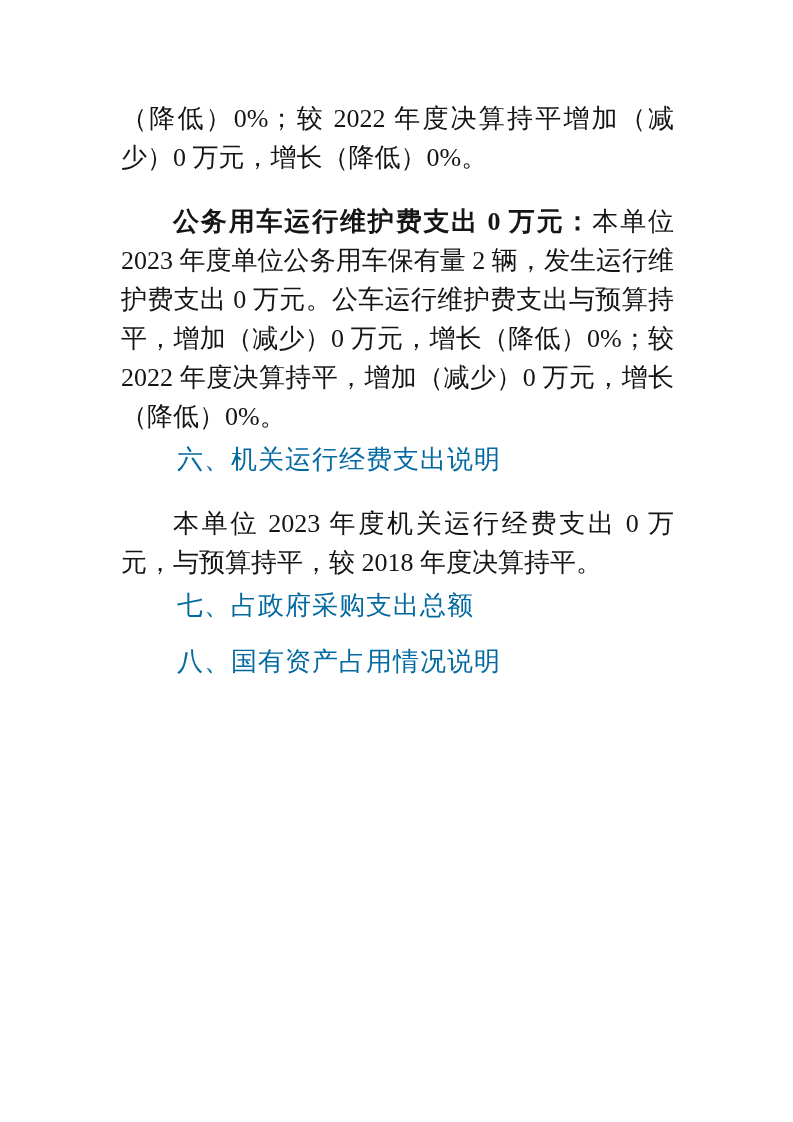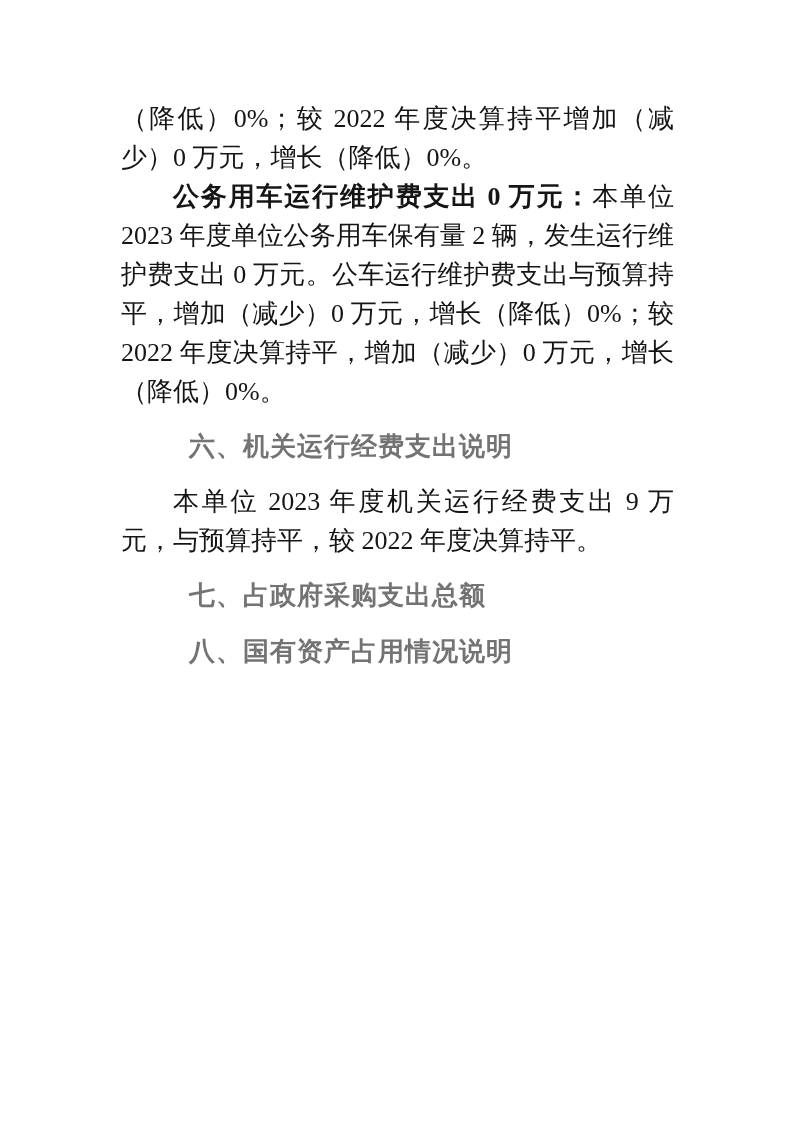--- a/index.html
+++ b/index.html
@@ -24,52 +24,53 @@
   }
   .body-text {
     margin: 0;
     font-size: 26px;
     line-height: 39px;
     text-align: justify;
     text-justify: inter-ideograph;
   }
   .indent {
     text-indent: 2em;
+    margin-top: 25px;
   }
   .lead {
     font-weight: bold;
   }
   .section-heading {
-    margin: 16px;
+    margin: 4px;
     font-size: 26px;
     line-height: 39px;
     font-family: "Liberation Sans", "DejaVu Sans", sans-serif;
-    font-weight: bold;
+    font-weight: normal;
     text-indent: 2em;
     letter-spacing: 1px;
-    color: #737373;
+    color: #0369a1;
   }
   .heading-last {
     margin-top: 17px;
   }
 </style>
 </head>
 <body>
 
 <div class="page">
   <div class="content">
 
     <p class="body-text">（降低）0%；较 2022 年度决算持平增加（减少）0 万元，增长（降低）0%。</p>
 
     <p class="body-text indent"><span class="lead">公务用车运行维护费支出 0 万元：</span><span>本单位 2023 年度单位公务用车保有量 2 辆，发生运行维护费支出 0 万元。公车运行维护费支出与预算持平，增加（减少）0 万元，增长（降低）0%；较 2022 年度决算持平，增加（减少）0 万元，增长（降低）0%。</span></p>
 
 
     <h2 class="section-heading">六、机关运行经费支出说明</h2>
 
-    <p class="body-text indent">本单位 2023 年度机关运行经费支出 9 万元，与预算持平，较 2022 年度决算持平。</p>
+    <p class="body-text indent">本单位 2023 年度机关运行经费支出 0 万元，与预算持平，较 2018 年度决算持平。</p>
 
     <h2 class="section-heading">七、占政府采购支出总额</h2>
 
 
     <h2 class="section-heading heading-last">八、国有资产占用情况说明</h2>
 
   </div>
 </div>
 
 </body></html>

